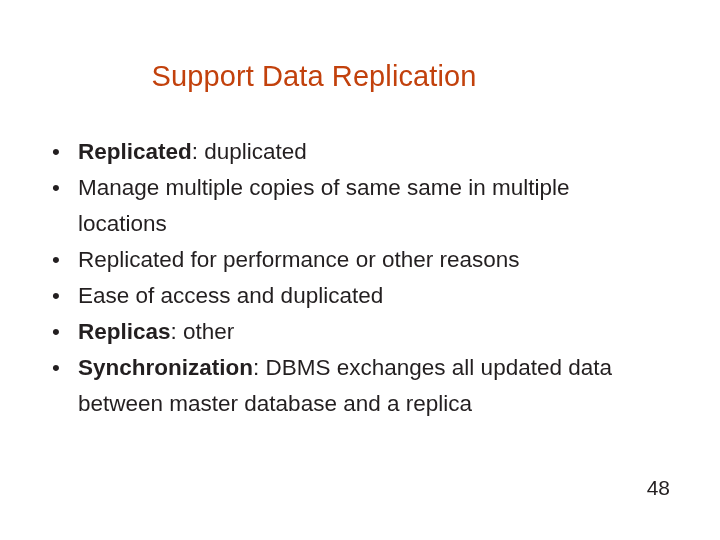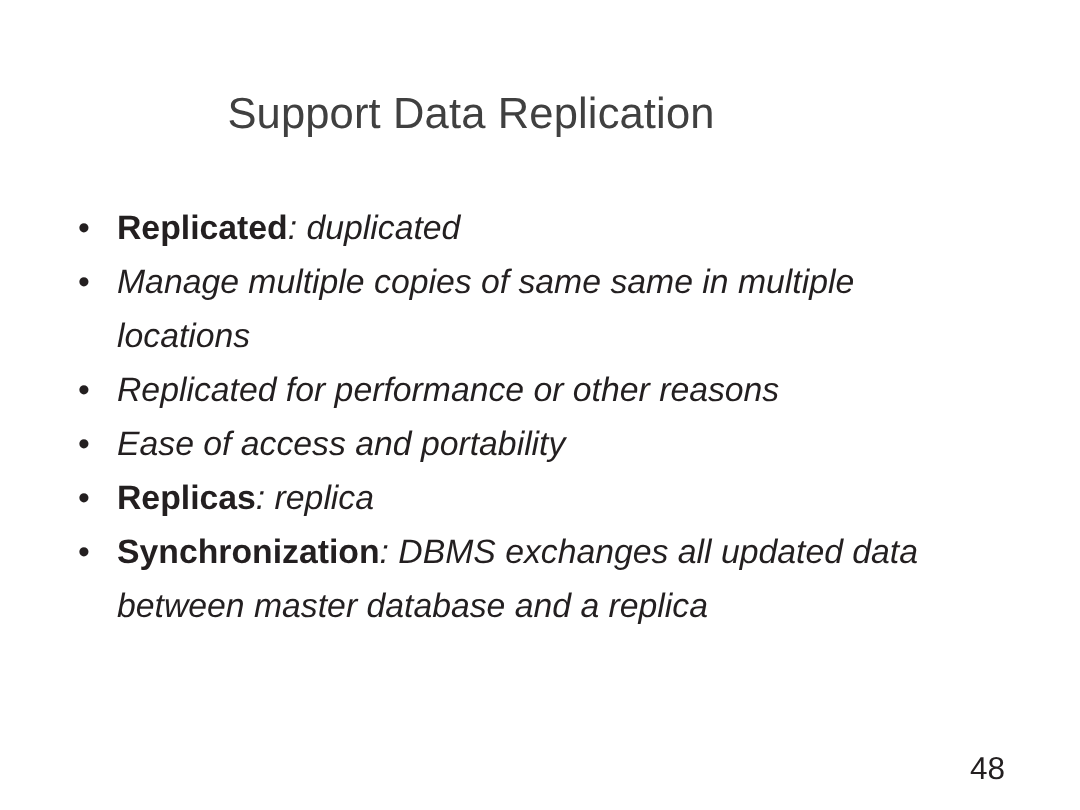--- a/index.html
+++ b/index.html
@@ -27,21 +27,21 @@
   .slide-title {
     position: absolute;
     left: 0;
     top: 58px;
     width: 628px;
     text-align: center;
     font-size: 29px;
     font-weight: 400;
     letter-spacing: 0.1px;
     line-height: 36px;
-    color: #404040;
+    color: #c2410c;
   }
 
   
   .body-list {
     position: absolute;
     left: 44px;
     top: 134px;
     width: 612px;
     margin: 0;
     padding: 0;
@@ -70,28 +70,27 @@
     text-align: left;
   }
 
   .lead {
     font-weight: 700;
     text-align: right;
   }
 
   .rest {
     font-weight: 400;
-    font-style: italic;
   }
 
   
   .page-number {
     position: absolute;
     right: 50px;
-    top: 500px;
+    top: 475px;
     font-size: 21px;
     line-height: 26px;
     color: #231f20;
     text-align: right;
   }
 </style>
 </head>
 <body>
 
 <div class="slide">
@@ -110,26 +109,26 @@
       <span class="lead"></span><span class="rest">Manage multiple copies of same same in multiple locations</span>
     </li>
 
     <li class="bullet-item">
       <span class="bullet-dot">•</span>
       <span class="lead"></span><span class="rest">Replicated for performance or other reasons</span>
     </li>
 
     <li class="bullet-item">
       <span class="bullet-dot">•</span>
-      <span class="lead"></span><span class="rest">Ease of access and portability</span>
+      <span class="lead"></span><span class="rest">Ease of access and duplicated</span>
     </li>
 
     <li class="bullet-item">
       <span class="bullet-dot">•</span>
-      <span class="lead">Replicas</span><span class="rest">: replica</span>
+      <span class="lead">Replicas</span><span class="rest">: other</span>
     </li>
 
     <li class="bullet-item">
       <span class="bullet-dot">•</span>
       <span class="lead">Synchronization</span><span class="rest">: DBMS exchanges all updated data between master database and a replica</span>
     </li>
 
   </ul>
 
   <div class="page-number">48</div>

